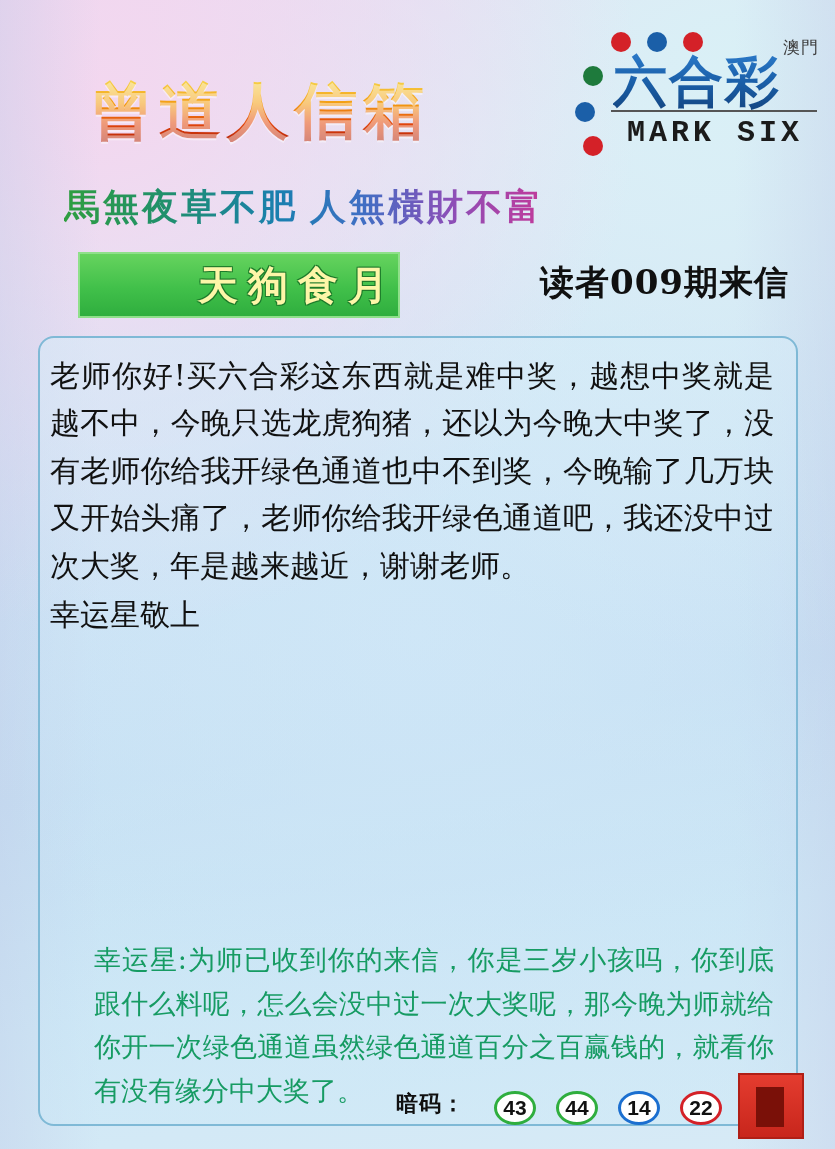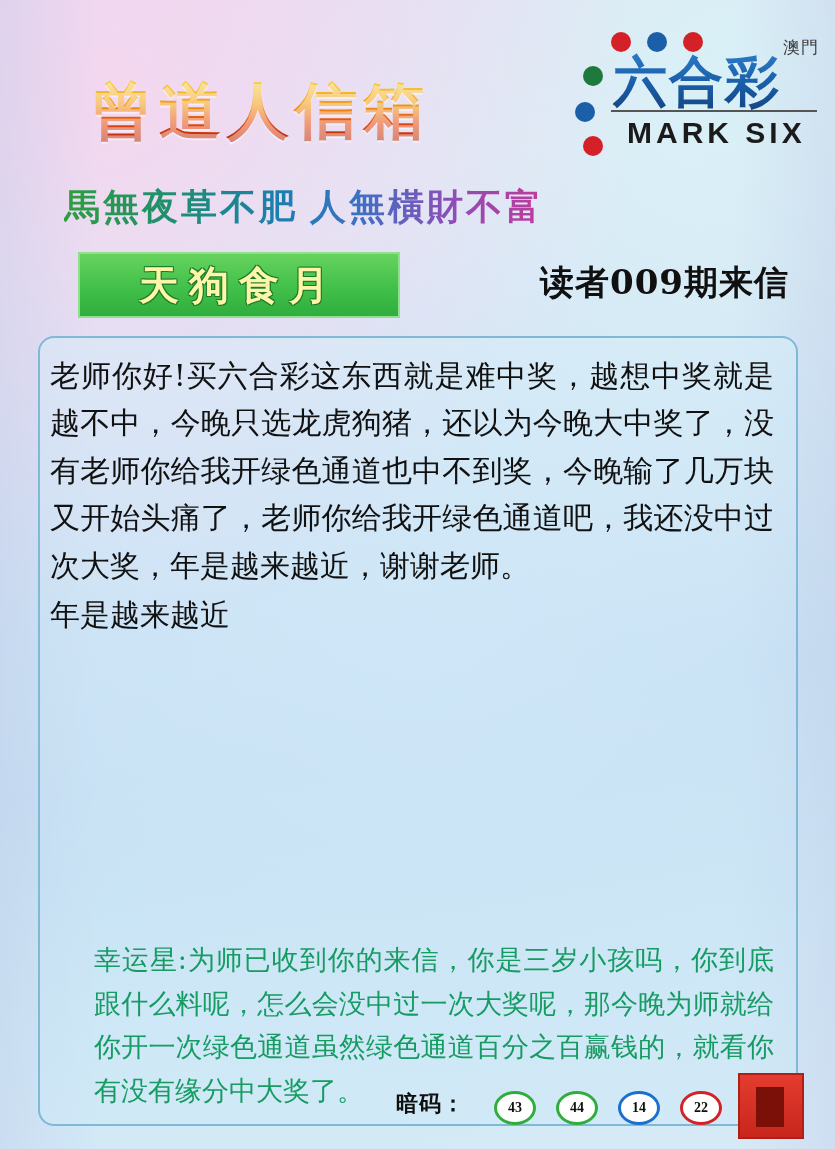--- a/index.html
+++ b/index.html
@@ -114,21 +114,21 @@
     top: 6px;
     font-family: "DejaVu Serif", serif;
     font-size: 17px;
     color: #3b3b3b;
     letter-spacing: 1px;
   }
   .logo-en {
     position: absolute;
     left: 56px;
     top: 86px;
-    font-family: Liberation Sans, sans-serif;
+    font-family: Liberation Mono, monospace;
     font-size: 30px;
     font-weight: bold;
     letter-spacing: 4px;
     color: #1b1b1b;
     white-space: nowrap;
   }
   .logo-rule {
     position: absolute;
     left: 40px;
     top: 80px;
@@ -147,21 +147,21 @@
   .banner-green {
     position: absolute;
     left: 78px;
     top: 0;
     width: 318px;
     height: 62px;
     background: linear-gradient(180deg, #66d35e 0%, #41c04a 55%, #2fae3e 100%);
     border: 2px solid #8fe08a;
     display: flex;
     align-items: center;
-    justify-content: center;
+    justify-content: flex-end;
   }
   .banner-green span {
     font-family: "DejaVu Serif", serif;
     font-size: 40px;
     font-weight: bold;
     letter-spacing: 10px;
     color: #fdf6a8;
     text-shadow: 1px 1px 0 #1d7a2a, -1px -1px 0 #1d7a2a, 1px -1px 0 #1d7a2a, -1px 1px 0 #1d7a2a;
   }
   .issue-label {
@@ -238,22 +238,22 @@
   .ball {
     position: absolute;
     top: 6px;
     width: 42px;
     height: 34px;
     border-radius: 50%;
     background: #ffffff;
     display: flex;
     align-items: center;
     justify-content: center;
-    font-family: Liberation Serif, serif;
-    font-size: 14px;
+    font-family: Liberation Sans, sans-serif;
+    font-size: 21px;
     font-weight: bold;
     color: #111;
     box-sizing: border-box;
   }
   .ball.b1 { left: 494px; border: 3px solid #2fae3e; }
   .ball.b2 { left: 556px; border: 3px solid #2fae3e; }
   .ball.b3 { left: 618px; border: 3px solid #1b6fd0; }
   .ball.b4 { left: 680px; border: 3px solid #d42128; }
   .stamp {
     position: absolute;
@@ -300,21 +300,21 @@
 
   <div class="banner-row">
     <div class="banner-green">
       <span>天狗食月</span>
     </div>
     <div class="issue-label">读者009期来信</div>
   </div>
 
   <div class="panel">
     <div class="letter-body">老师你好!买六合彩这东西就是难中奖，越想中奖就是越不中，今晚只选龙虎狗猪，还以为今晚大中奖了，没有老师你给我开绿色通道也中不到奖，今晚输了几万块又开始头痛了，老师你给我开绿色通道吧，我还没中过次大奖，年是越来越近，谢谢老师。</div>
-    <div class="letter-sign">年是越来越近</div>
+    <div class="letter-sign">幸运星敬上</div>
     <div class="reply">幸运星:为师已收到你的来信，你是三岁小孩吗，你到底跟什么料呢，怎么会没中过一次大奖呢，那今晚为师就给你开一次绿色通道虽然绿色通道百分之百赢钱的，就看你有没有缘分中大奖了。</div>
   </div>
 
   <div class="code-row">
     <div class="code-label">暗码：</div>
     <div class="ball b1">43</div>
     <div class="ball b2">44</div>
     <div class="ball b3">14</div>
     <div class="ball b4">22</div>
     <div class="stamp">

